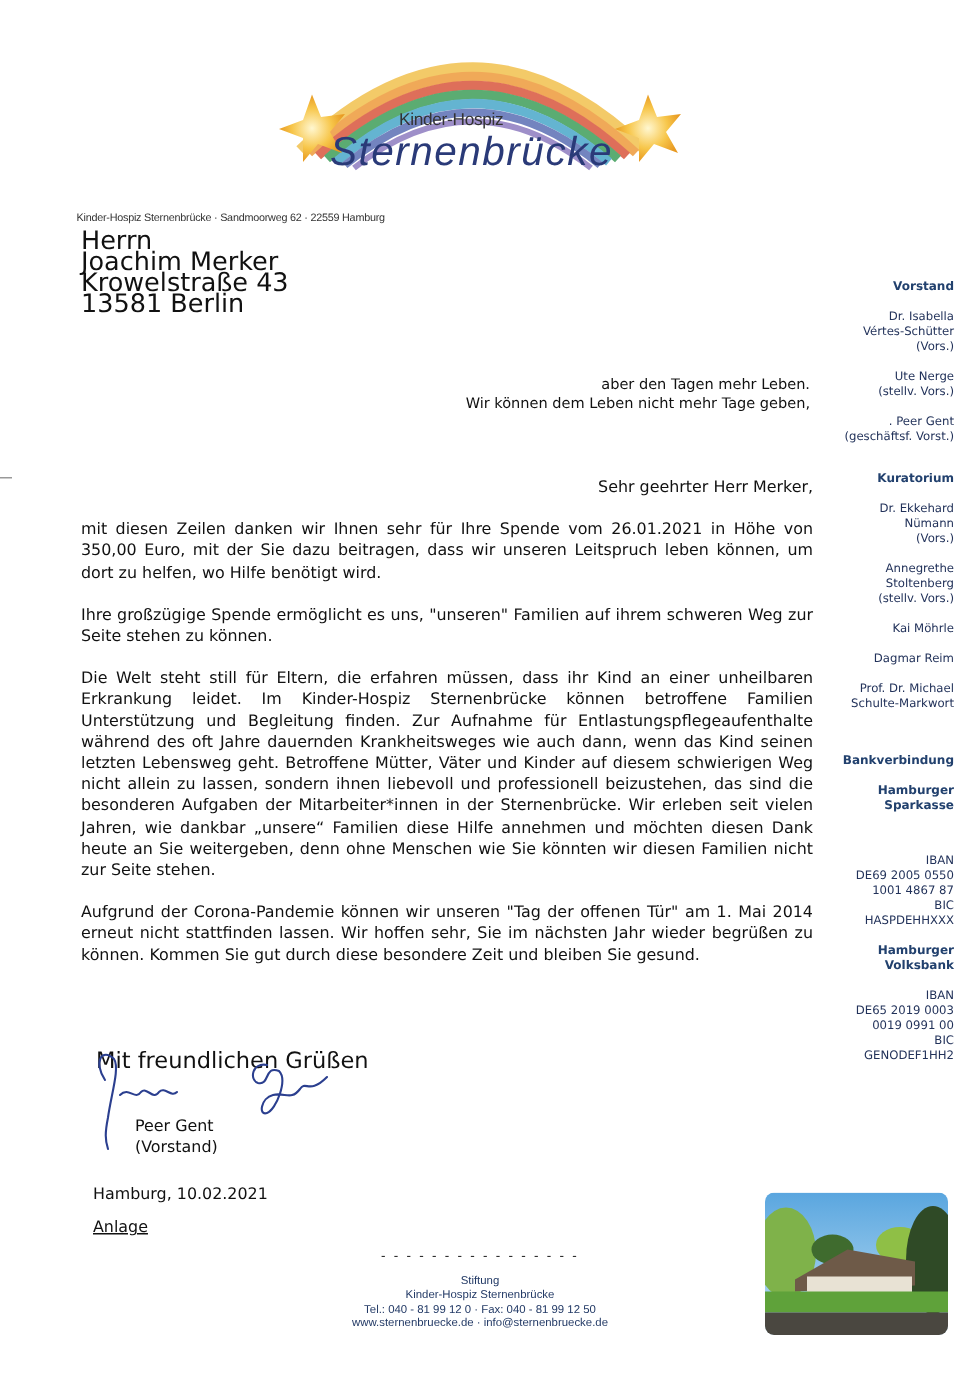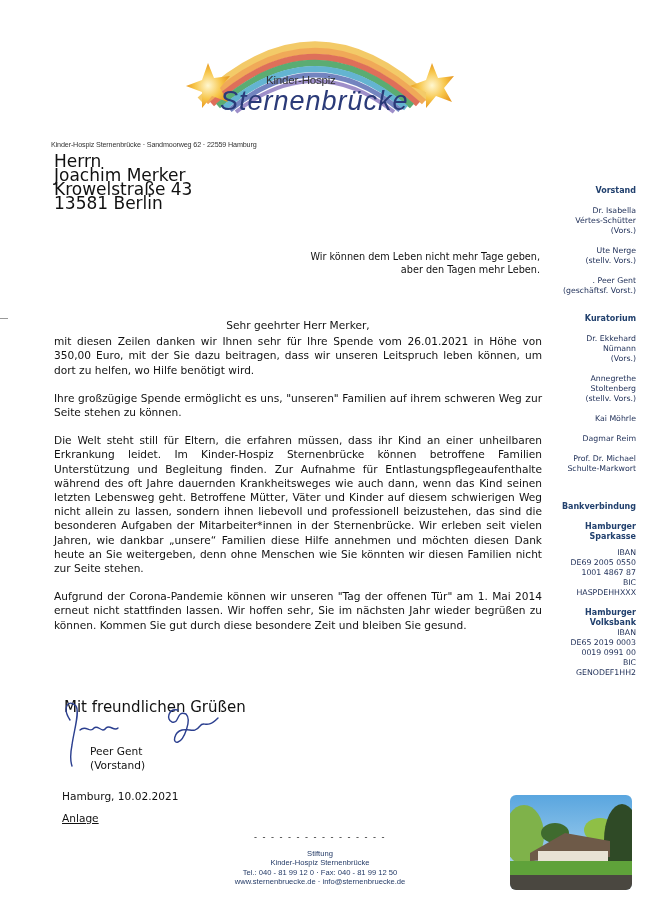--- a/index.html
+++ b/index.html
@@ -16,21 +16,21 @@
   .address { position: absolute; left: 54px; top: 154px; font-size: 17px; line-height: 14px; color: #111; }
 
   .motto { position: absolute; right: 111px; top: 250px; text-align: right; font-size: 9.7px; line-height: 13px; color: #111; }
 
   .sidebar { position: absolute; right: 15px; top: 186px; width: 110px; text-align: right; font-size: 7.8px; line-height: 10px; color: #22325a; }
   .sidebar .hd { font-weight: bold; color: #22416e; font-size: 8px; }
   .sidebar .blk { margin-bottom: 10px; }
 
   .body-text { position: absolute; left: 54px; top: 318px; width: 488px; font-size: 10.6px; line-height: 14.2px; color: #111; }
   .body-text p { text-align: justify; margin-bottom: 14px; }
-  .body-text p.salut { margin-bottom: 2px; text-align: center; }
+  .body-text p.salut { margin-bottom: 14px; text-align: right; }
 
   .closing { position: absolute; left: 64px; top: 700px; font-size: 15px; line-height: 14px; color: #111; }
   .signame { position: absolute; left: 90px; top: 744px; font-size: 10.6px; line-height: 14px; color: #111; }
   .sig { position: absolute; left: 58px; top: 700px; }
   .place-date { position: absolute; left: 62px; top: 790px; font-size: 10.6px; color: #111; }
   .anlage { position: absolute; left: 62px; top: 812px; font-size: 10.6px; color: #111; text-decoration: underline; }
 
   .footer { position: absolute; left: 200px; top: 833px; width: 240px; text-align: center; font-family: "Liberation Sans", sans-serif; font-size: 7.6px; line-height: 9.5px; color: #233a66; }
   .footer .dash { color: #222; font-size: 9px; letter-spacing: 1.5px; margin-bottom: 6px; }
 
@@ -69,22 +69,22 @@
 <div class="sender-line">Kinder-Hospiz Sternenbrücke · Sandmoorweg 62 · 22559 Hamburg</div>
 
 <div class="address">
   <div>Herrn</div>
   <div>Joachim Merker</div>
   <div>Krowelstraße 43</div>
   <div>13581 Berlin</div>
 </div>
 
 <div class="motto">
+  <div>aber den Tagen mehr Leben.</div>
   <div>Wir können dem Leben nicht mehr Tage geben,</div>
-  <div>aber den Tagen mehr Leben.</div>
 </div>
 
 <div class="sidebar">
   <div class="blk hd">Vorstand</div>
   <div class="blk">
     <div>Dr. Isabella</div>
     <div>Vértes-Schütter</div>
     <div>(Vors.)</div>
   </div>
   <div class="blk">
@@ -114,30 +114,30 @@
     <div>Dagmar Reim</div>
   </div>
   <div class="blk" style="margin-bottom:28px">
     <div>Prof. Dr. Michael</div>
     <div>Schulte-Markwort</div>
   </div>
 
   <div class="blk hd">Bankverbindung</div>
   <div class="blk">
     <div class="hd">Hamburger</div>
-    <div class="hd" style="margin-bottom:6px">Sparkasse</div>
+    <div class="hd" style="margin-bottom:27px">Sparkasse</div>
     <div>IBAN</div>
     <div>DE69 2005 0550</div>
     <div>1001 4867 87</div>
     <div>BIC</div>
     <div>HASPDEHHXXX</div>
   </div>
   <div class="blk">
     <div class="hd">Hamburger</div>
-    <div class="hd" style="">Volksbank</div>
+    <div class="hd" style="margin-bottom:10px">Volksbank</div>
     <div>IBAN</div>
     <div>DE65 2019 0003</div>
     <div>0019 0991 00</div>
     <div>BIC</div>
     <div>GENODEF1HH2</div>
   </div>
 </div>
 
 <div class="margin-tick"></div>
 

